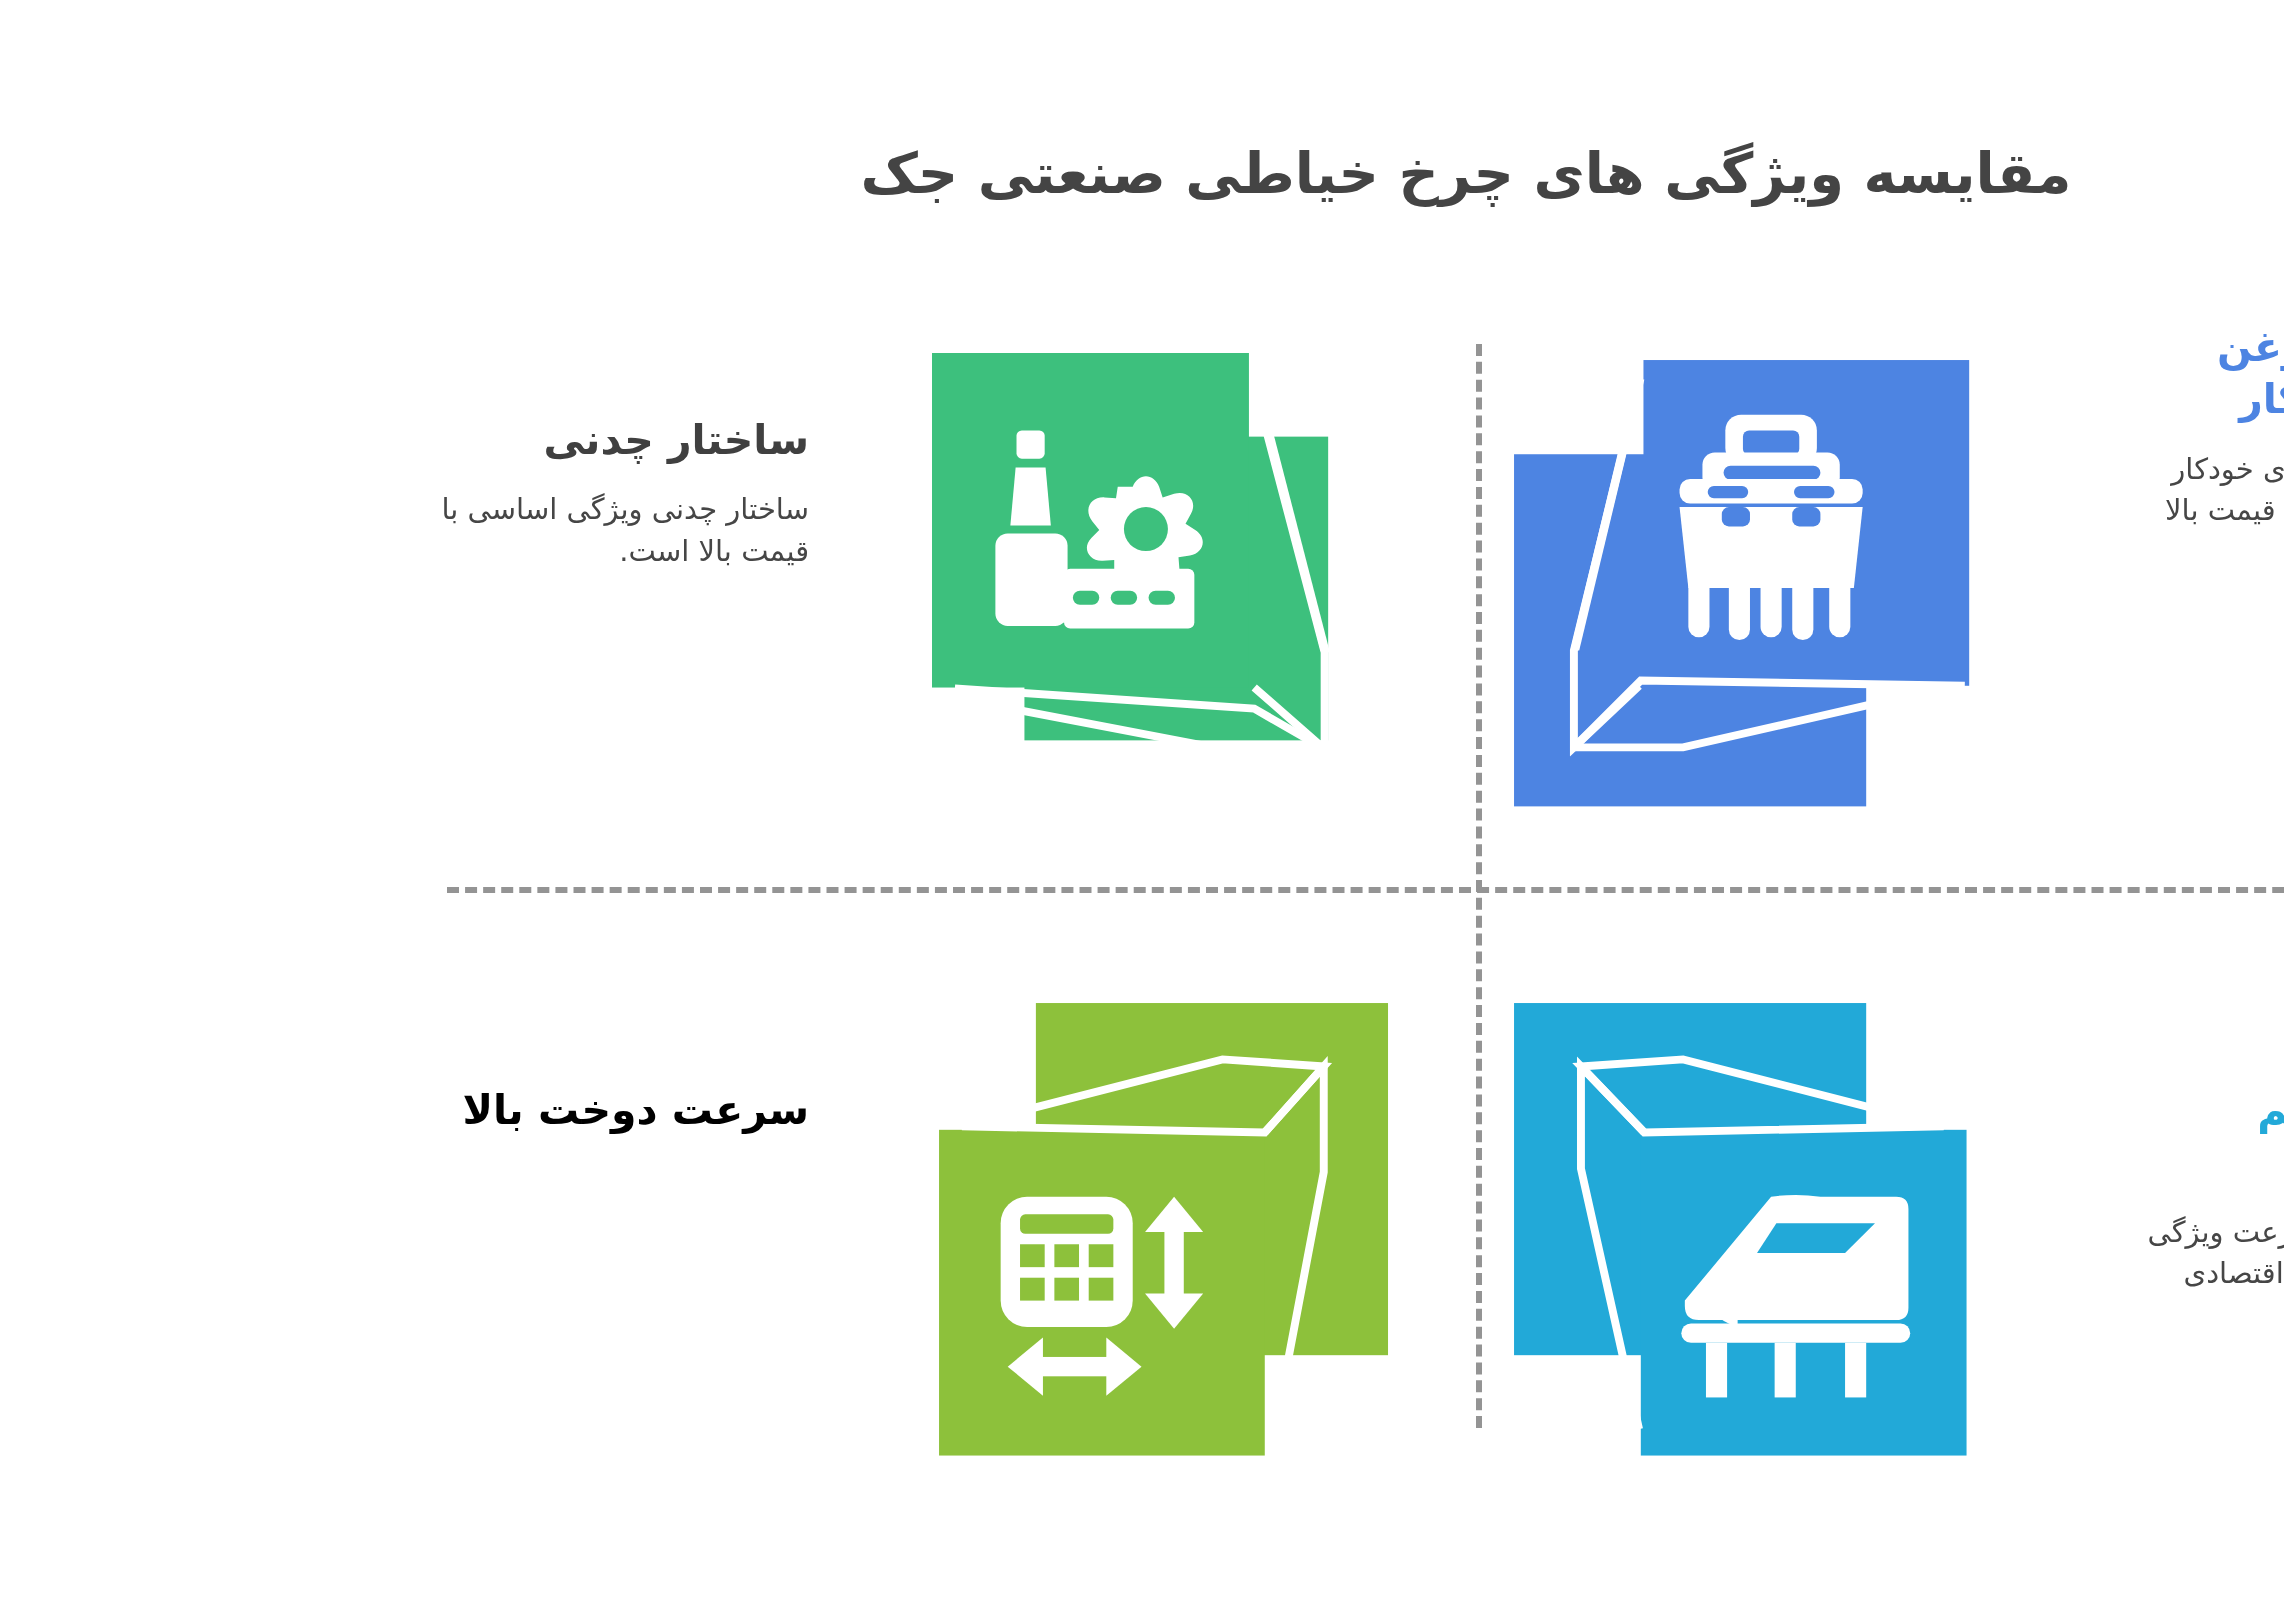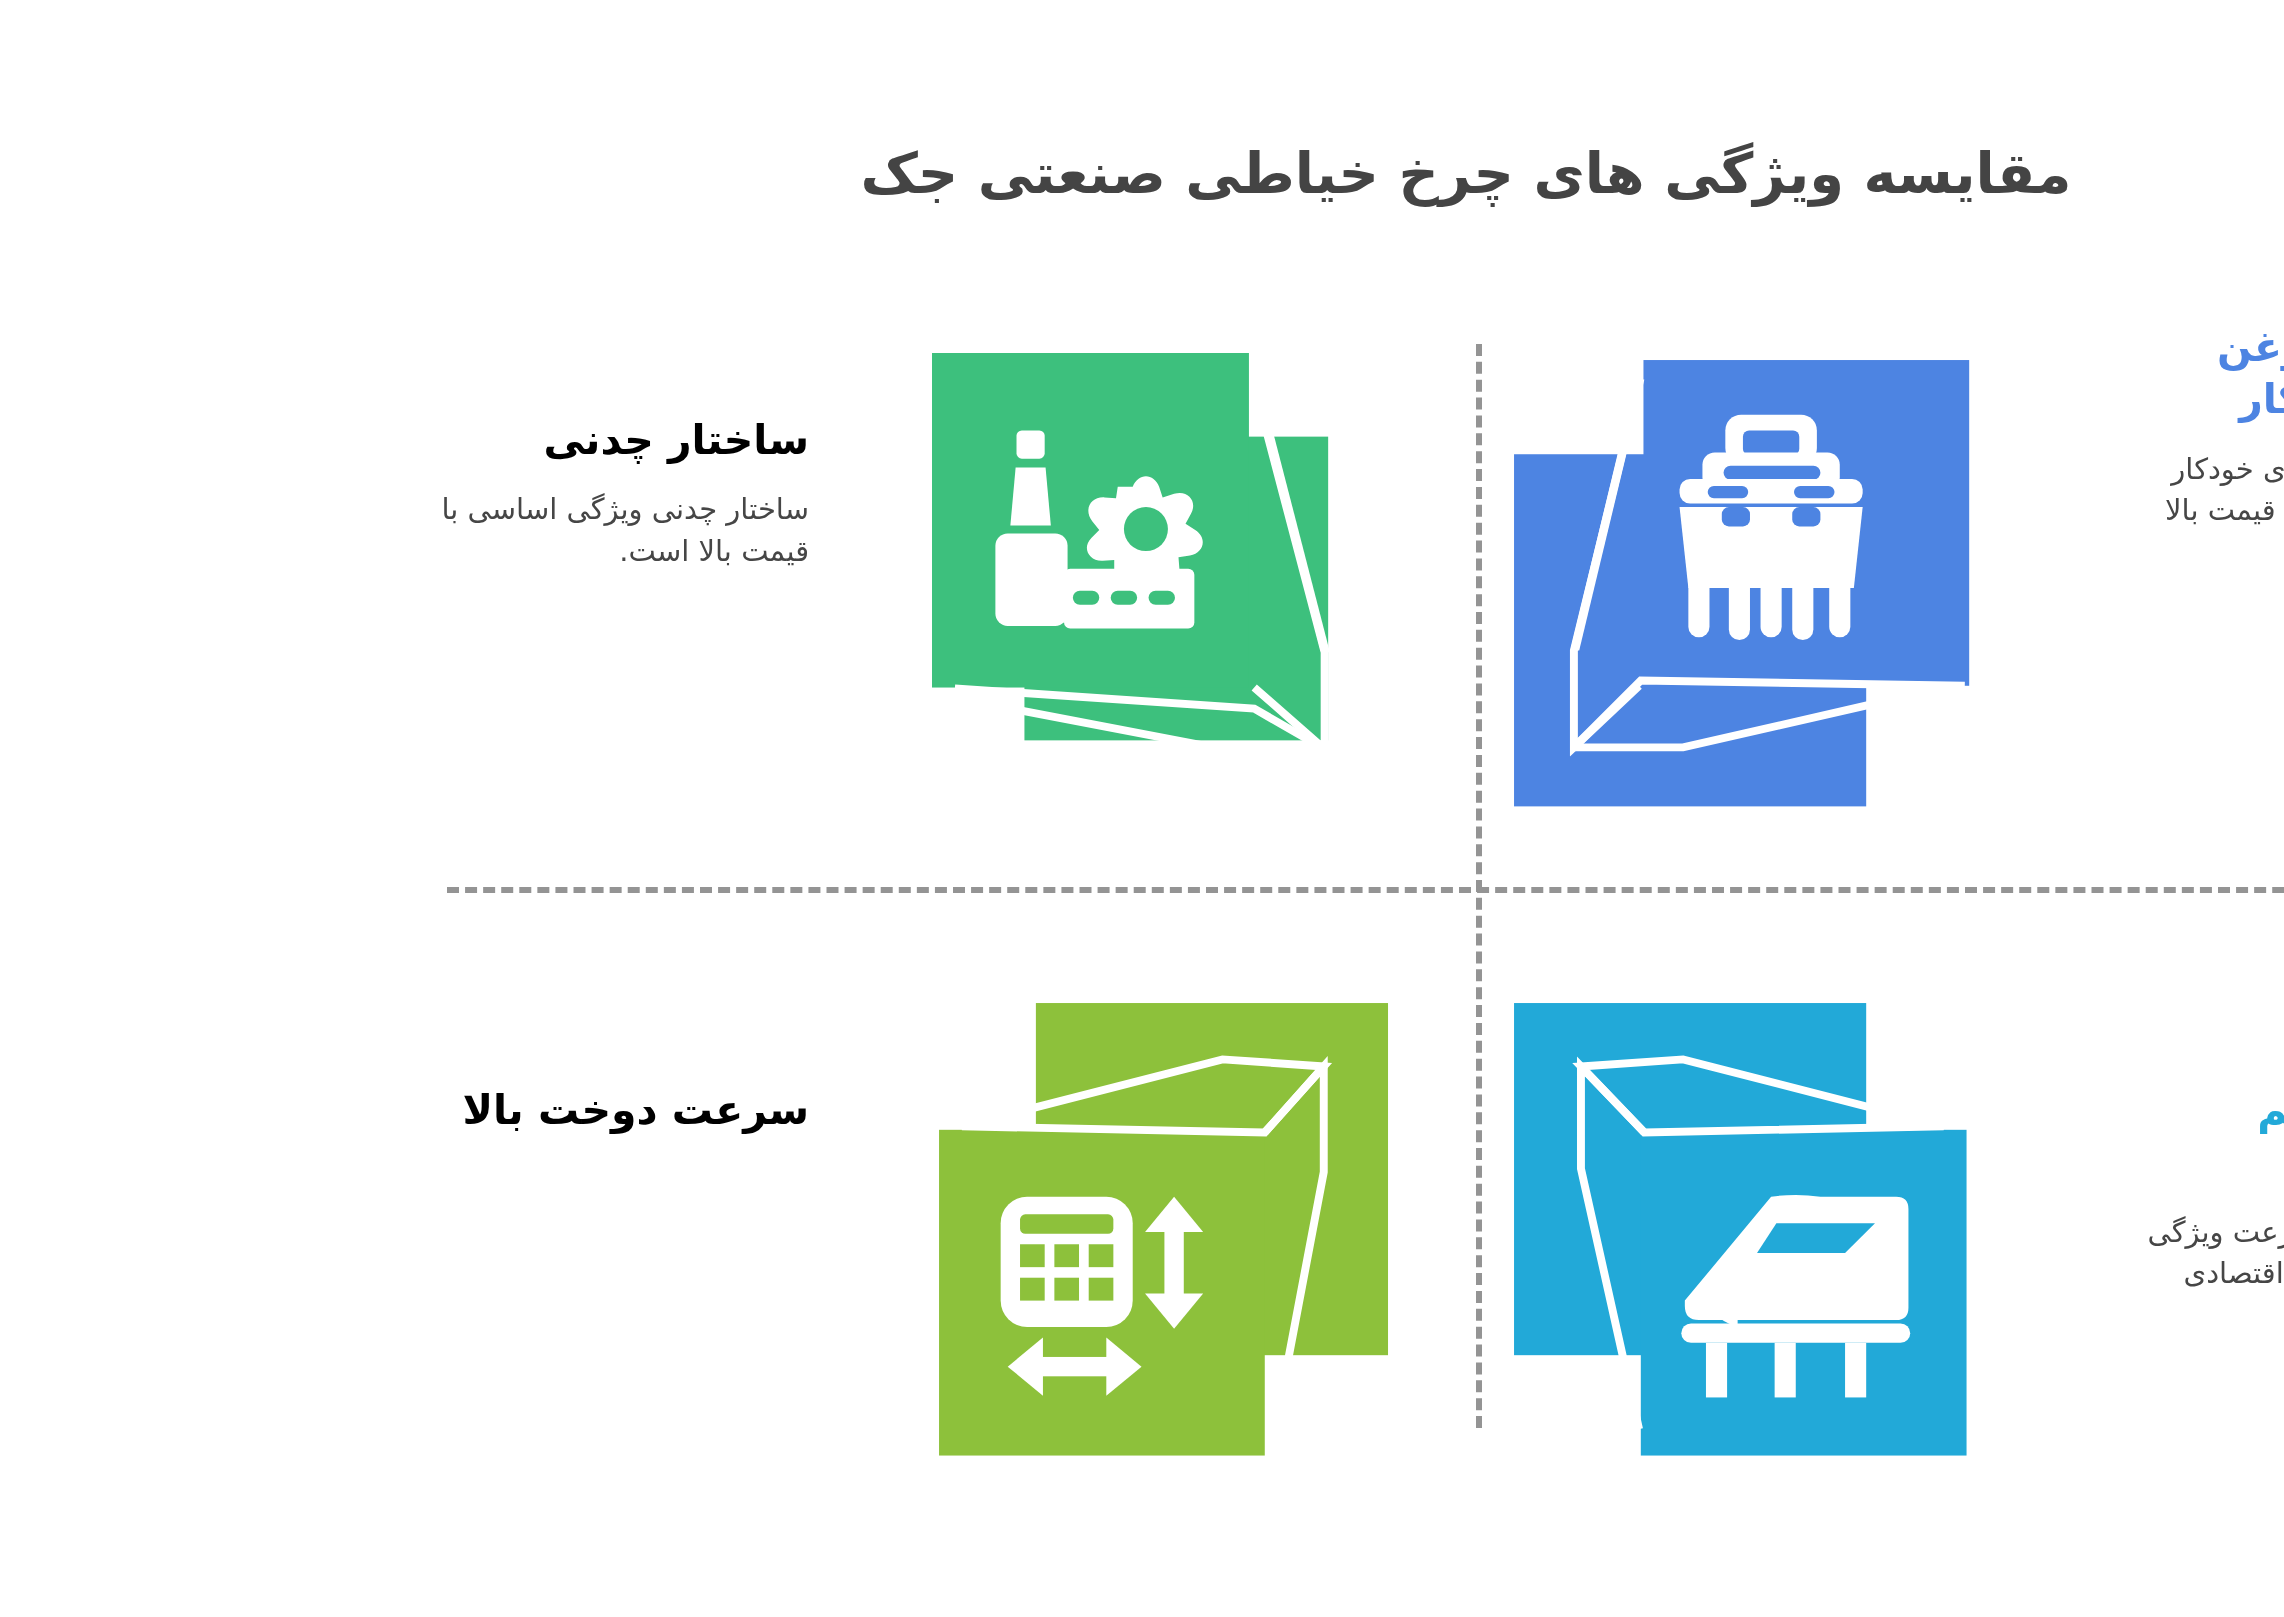--- a/index.html
+++ b/index.html
@@ -80,21 +80,21 @@
     line-height: 1.28;
     margin-bottom: 23px;
   }
   .feature-body {
     font-size: 29px;
     line-height: 1.42;
     color: #464646;
   }
 
   
-  #heading-cast-iron     { color: #000000; }
+  #heading-cast-iron     { color: #404040; }
   #heading-auto-oil      { color: #4d84e2; }
   #heading-sew-speed     { color: #000000; }
   #heading-speed-control { color: #22a9d8; }
 
   
   .graphic {
     position: absolute;
     width: 493px;
     height: 493px;
     top: 62px;

